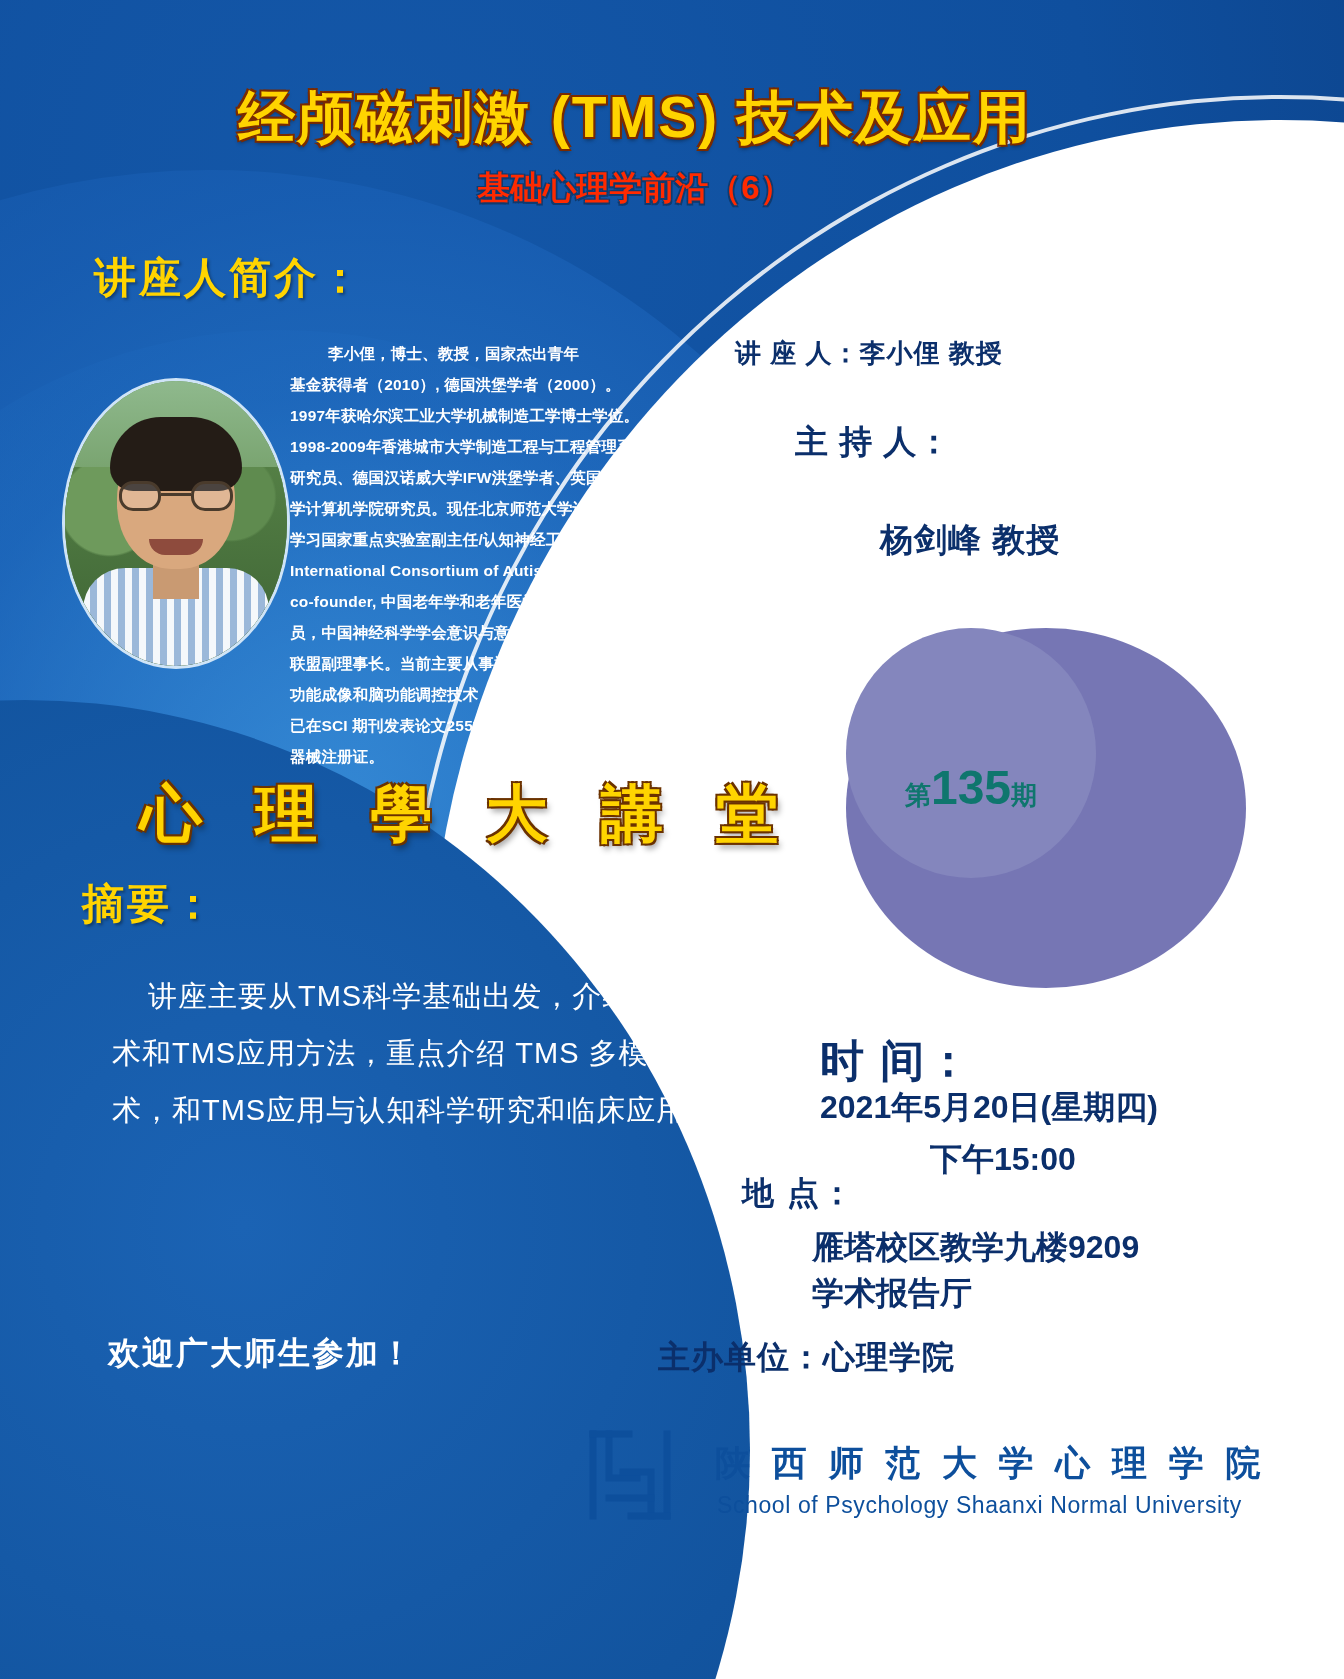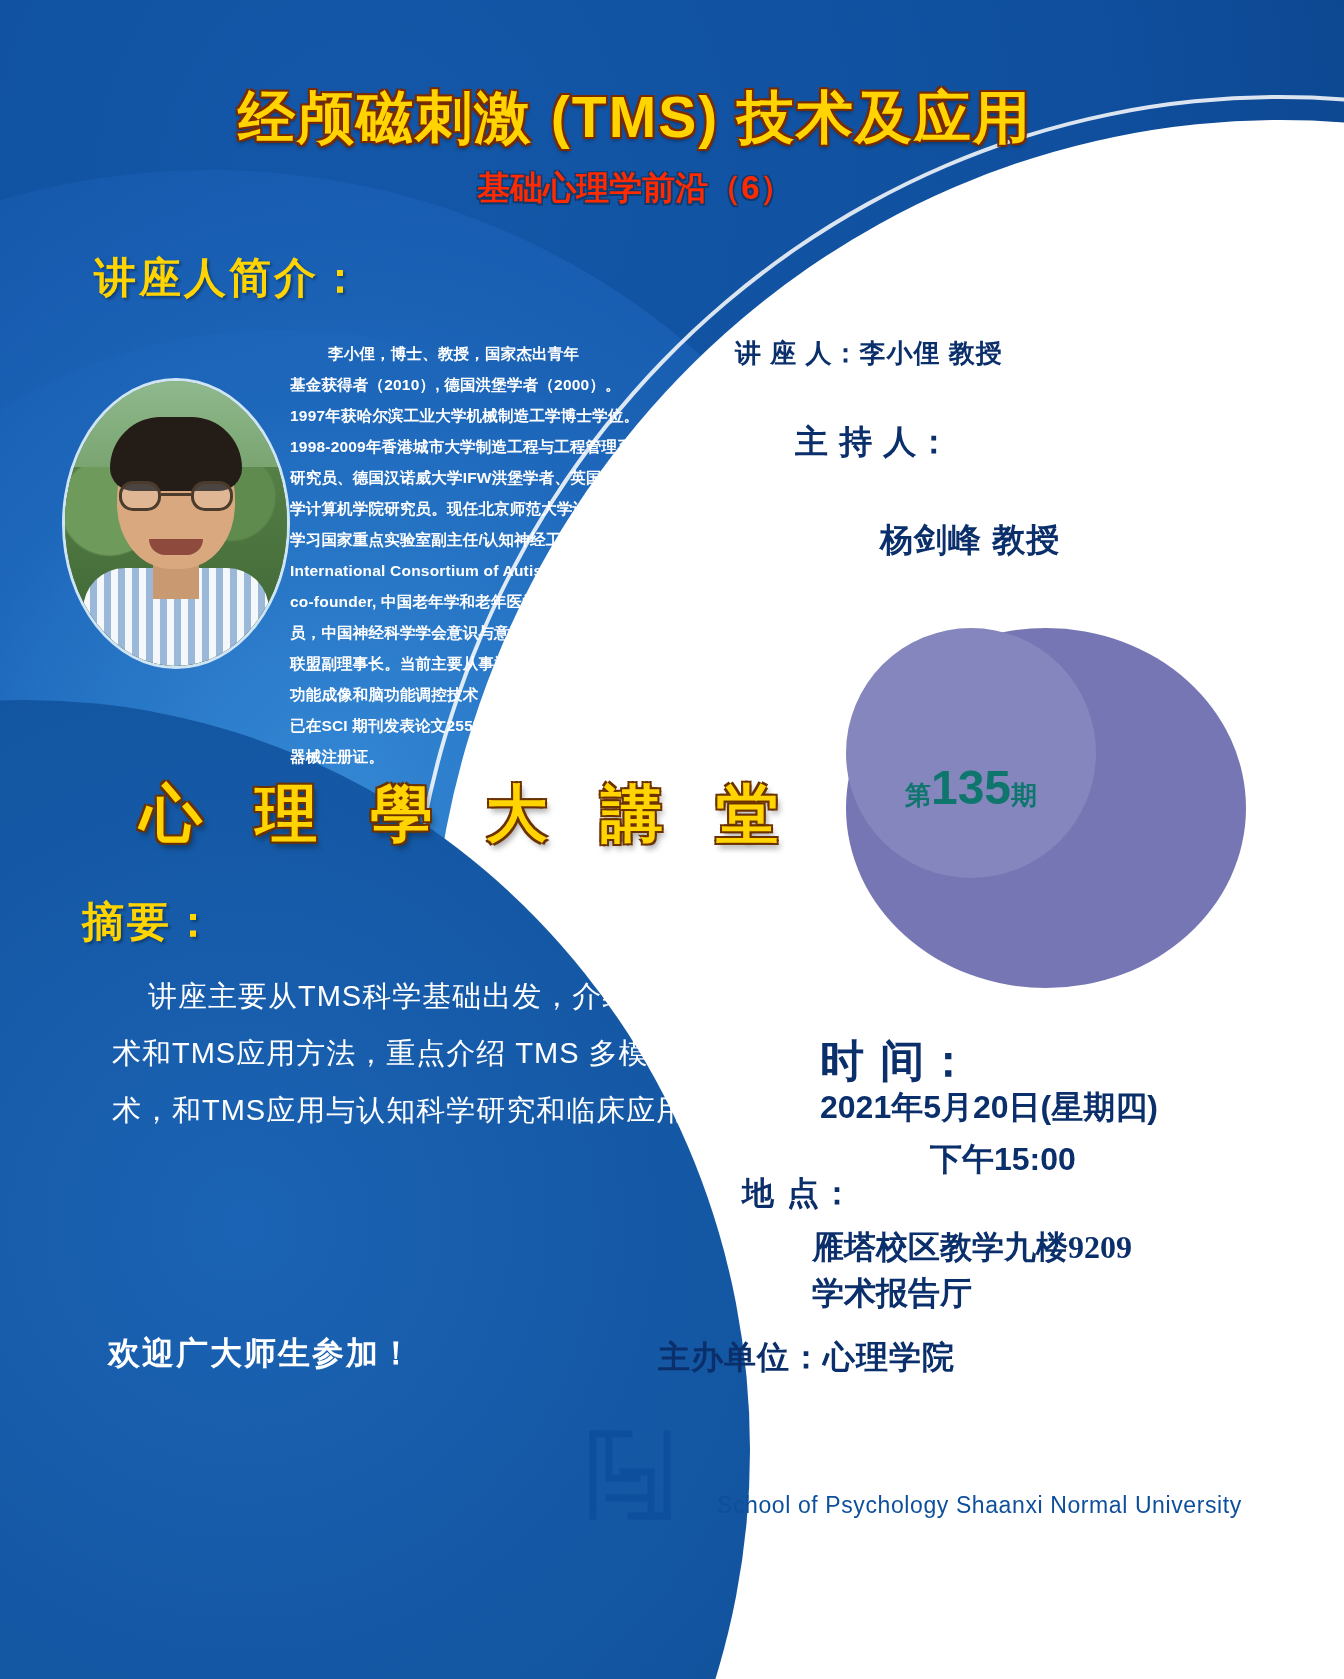--- a/index.html
+++ b/index.html
@@ -157,21 +157,21 @@
   
   .sec-head {
     position: absolute;
     font-size: 42px;
     font-weight: bold;
     color: #ffd400;
     letter-spacing: 3px;
     text-shadow: 2px 2px 3px rgba(0,0,0,0.35);
   }
   #head-speaker { left: 94px; top: 250px; }
-  #head-abstract { left: 82px; top: 894px; }
+  #head-abstract { left: 82px; top: 876px; }
 
   
   .portrait {
     position: absolute;
     left: 62px;
     top: 378px;
     width: 222px;
     height: 285px;
     border-radius: 50%;
     overflow: hidden;
@@ -327,21 +327,21 @@
   
   .detail {
     position: absolute;
     color: #0b2f6b;
     font-weight: bold;
   }
   #time-label { left: 820px; top: 1032px; font-size: 44px; letter-spacing: 2px; }
   #time-date  { left: 820px; top: 1086px; font-size: 32px; }
   #time-clock { left: 930px; top: 1138px; font-size: 32px; }
   #place-label { left: 742px; top: 1172px; font-size: 32px; letter-spacing: 2px; }
-  #place-l1 { left: 812px; top: 1226px; font-size: 32px; font-family: Liberation Serif, serif; }
+  #place-l1 { left: 812px; top: 1226px; font-size: 32px; }
   #place-l2 { left: 812px; top: 1272px; font-size: 32px; }
   #org-line { left: 658px; top: 1336px; font-size: 32px; letter-spacing: 1px; text-align: right; }
 
   
   .footer {
     position: absolute;
     left: 575px;
     top: 1420px;
     width: 700px;
     height: 130px;
@@ -451,16 +451,17 @@
           <path d="M18 14 L18 96"></path>
           <path d="M34 14 L34 58 L62 58"></path>
           <path d="M92 14 L92 96"></path>
           <path d="M76 96 L76 52 L48 52"></path>
           <path d="M34 78 L76 78"></path>
           <path d="M18 14 L54 14"></path>
           <path d="M56 96 L92 96"></path>
         </g>
       </svg>
     </div>
+    <div class="univ-cn">陕 西 师 范 大 学 心 理 学 院</div>
     <div class="univ-en">School of Psychology Shaanxi Normal University</div>
   </div>
 
 </div>
 
 </body></html>

